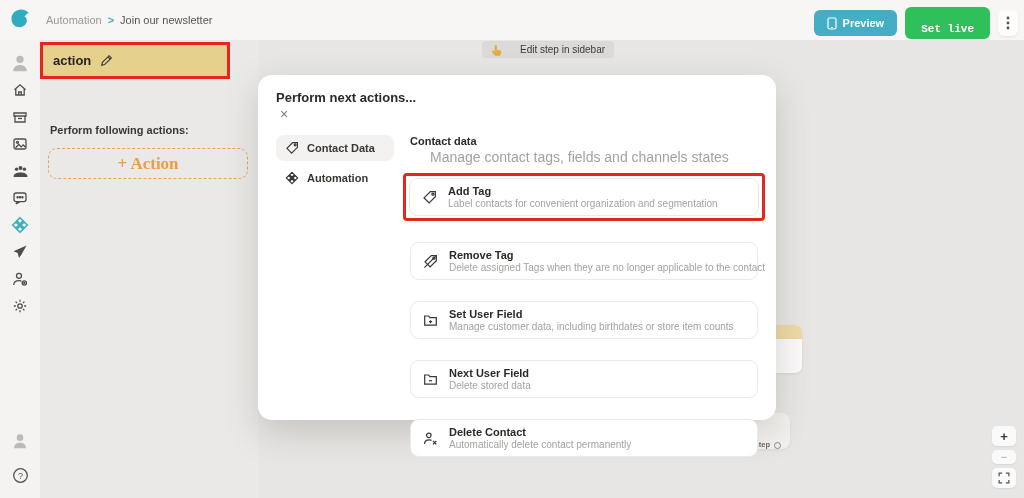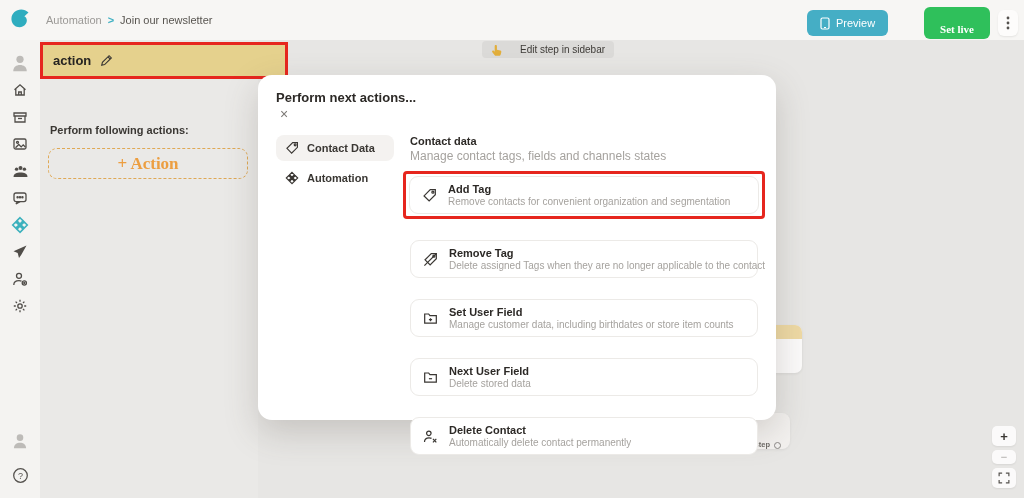--- a/index.html
+++ b/index.html
@@ -7,34 +7,34 @@
   .screen { position:relative; width:1024px; height:498px; background:#e7e6e4; overflow:hidden; }
 
   
   .topbar { position:absolute; top:0; left:0; width:1024px; height:40px; background:#f7f6f4; z-index:6; display:flex; align-items:center; }
   .logo { position:absolute; left:7px; top:7px; width:26px; height:26px; }
   .breadcrumb { position:absolute; left:46px; top:0; height:40px; display:flex; align-items:center; gap:6px; font-size:11px; }
   .crumb-section { color:#9b9996; }
   .crumb-sep { color:#3fb0c2; font-weight:bold; font-size:11px; }
   .crumb-page { color:#57544f; }
   .topbar-right { position:absolute; right:6px; top:7px; display:flex; gap:8px; align-items:center; }
-  .btn-preview { display:flex; align-items:center; gap:6px; background:#45aec5; color:#fff; border:none; border-radius:6px; height:26px; padding:0 13px; font-size:11px; font-weight:normal; font-family:inherit; }
-  .btn-setlive { background:#2fc05b; color:#fff; border:none; border-radius:6px; height:26px; padding:16px 16px; font-size:11px; font-weight:bold; font-family:Liberation Serif, serif;margin-left:28px; }
+  .btn-preview { display:flex; align-items:center; gap:6px; background:#45aec5; color:#fff; border:none; border-radius:6px; height:26px; padding:0 13px; font-size:11px; font-weight:bold; font-family:inherit; }
+  .btn-setlive { background:#2fc05b; color:#fff; border:none; border-radius:6px; height:26px; padding:16px 16px; font-size:11px; font-weight:bold; font-family:Liberation Mono, monospace; }
   .btn-kebab { background:#fdfcfb; border:none; border-radius:6px; height:26px; width:20px; display:flex; align-items:center; justify-content:center; box-shadow:0 1px 2px rgba(0,0,0,.08); }
 
   
   .rail { position:absolute; left:0; top:40px; width:40px; height:458px; background:#f4f3f1; z-index:5; display:flex; flex-direction:column; align-items:center; }
   .rail-icon { width:26px; height:26px; display:flex; align-items:center; justify-content:center; color:#504d49; margin-top:1px; }
   .rail-icon.first { margin-top:10px; }
   .rail-icon.teal { color:#3cb1bd; }
   .rail-bottom { margin-top:auto; display:flex; flex-direction:column; align-items:center; padding-bottom:10px; }
 
   
   .panel { position:absolute; left:40px; top:40px; width:218px; height:458px; background:#eae9e7; z-index:4; }
-  .action-header { position:absolute; left:0; top:2px; width:248px; height:37px; background:#e5d18d; border:3px solid #e6261e; display:flex; align-items:center; gap:9px; padding:0 10px; }
+  .action-header { position:absolute; left:0; top:2px; width:190px; height:37px; background:#e5d18d; border:3px solid #e6261e; display:flex; align-items:center; gap:9px; padding:0 10px; }
   .action-header .title { font-size:13px; font-weight:bold; color:#262421; }
   .panel-sub { position:absolute; left:10px; top:84px; font-size:11px; font-weight:bold; color:#3a3733; }
   .add-action { position:absolute; left:8px; top:108px; width:200px; height:31px; background:transparent; border:1px dashed #dfa855; border-radius:9px; color:#ec9e41; font-size:17px; font-weight:bold; font-family:Liberation Serif, serif; }
 
   
   .tooltip { position:absolute; left:482px; top:41px; height:17px; background:#dbdad8; border-radius:4px; display:flex; align-items:center; gap:17px; padding:0 9px; font-size:10px; color:#3d3a36; z-index:4; }
   .peek-card { position:absolute; left:742px; top:325px; width:60px; height:48px; background:#fbfafa; border-radius:7px; box-shadow:0 1px 3px rgba(0,0,0,.07); z-index:2; overflow:hidden; }
   .peek-card .peek-head { height:14px; background:#eed9a4; }
   .peek-card .peek-mark { margin:8px 0 0 8px; width:10px; height:3px; background:#8b8886; border-radius:1px; }
   .next-step-card { position:absolute; left:672px; top:413px; width:118px; height:36px; background:#f3f1ef; border-radius:8px; box-shadow:0 1px 3px rgba(0,0,0,.06); z-index:2; display:flex; align-items:flex-end; justify-content:flex-end; gap:4px; padding-right:9px; }
@@ -51,21 +51,21 @@
   .modal-head { display:flex; justify-content:space-between; align-items:flex-start;flex-direction:column; }
   .modal-title { font-size:13px; font-weight:bold; color:#2c2926; }
   .modal-close { background:none; border:none; font-size:14px; color:#7c7976; line-height:1; padding:2px 4px; font-family:inherit; }
   .modal-body { display:flex; gap:16px; margin-top:12px; }
   .tabs { width:118px; flex-shrink:0; display:flex; flex-direction:column; gap:4px; }
   .tab { display:flex; align-items:center; gap:8px; padding:6px 9px; border-radius:8px; font-size:11px; font-weight:bold; color:#3a3733; background:transparent; border:none; font-family:inherit; text-align:left; }
   .tab.active { background:#f4f2f0; }
   .tab .ticon { color:#3a3733; display:flex; }
   .content { flex:1; min-width:0; }
   .content-title { font-size:11px; font-weight:bold; color:#2c2926; }
-  .content-sub { font-size:12px; color:#a5a29e; margin-top:2px; }
+  .content-sub { font-size:14px; color:#a5a29e; margin-top:2px;margin-left:20px; }
   .cards { margin-top:8px; display:flex; flex-direction:column; gap:21px; }
   .card { background:#fff; border:1px solid #eceae7; border-radius:9px; padding:6px 12px; display:flex; align-items:center; gap:11px; min-height:36px; }
   .card .cicon { color:#3a3733; flex-shrink:0; display:flex; }
   .card-title { font-size:11px; font-weight:bold; color:#2c2926; }
   .card-desc { font-size:10px; color:#a5a29e; margin-top:1px; white-space:nowrap; overflow:hidden; }
   .annotated { border:3px solid #e6261e; border-radius:4px; padding:2px 3px; margin:0 -7px; }
   .annotated .card { border-color:#eceae7; }
 </style>
 </head>
 <body>
@@ -271,21 +271,21 @@
           <div class="annotated">
             <div class="card">
               <span class="cicon">
                 <svg width="15" height="15" viewBox="0 0 16 16" fill="none" stroke="currentColor" stroke-width="1.3">
                     <path d="M8.8 1.8 h5.4 v5.4 L7.6 13.8 2.2 8.4 Z"></path>
                     <circle cx="11.6" cy="4.4" r="1.1"></circle>
                   </svg>
               </span>
               <div>
                 <div class="card-title">Add Tag</div>
-                <div class="card-desc">Remove contacts for convenient organization and segmentation</div>
+                <div class="card-desc">Label contacts for convenient organization and segmentation</div>
               </div>
             </div>
           </div>
 
           <div class="card">
             <span class="cicon">
               <svg width="15" height="15" viewBox="0 0 16 16" fill="none" stroke="currentColor" stroke-width="1.3">
                   <path d="M8.8 1.8 h5.4 v5.4 L7.6 13.8 2.2 8.4 Z"></path>
                   <circle cx="11.6" cy="4.4" r="1.1"></circle>
                   <path d="M1.5 14.5 L14.5 1.5"></path>

